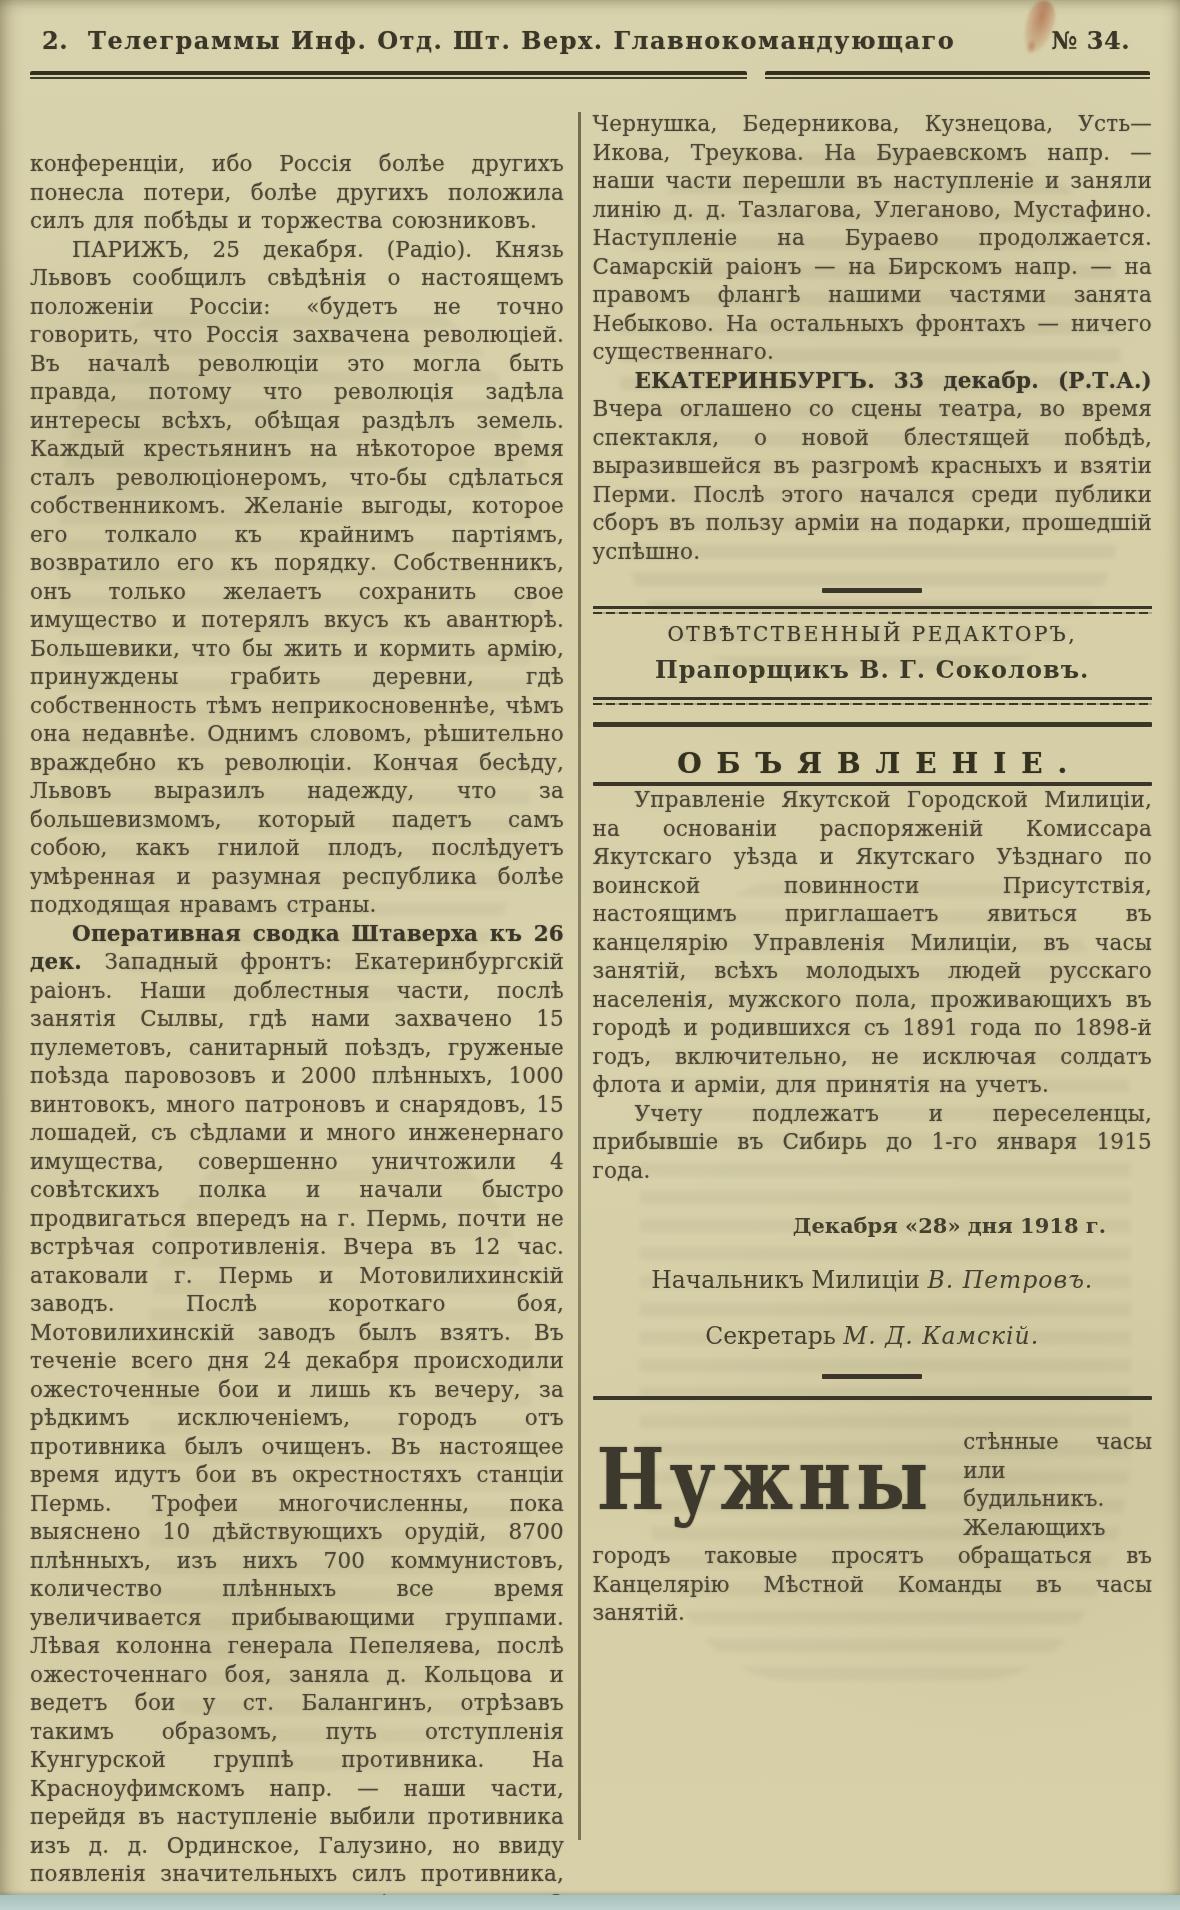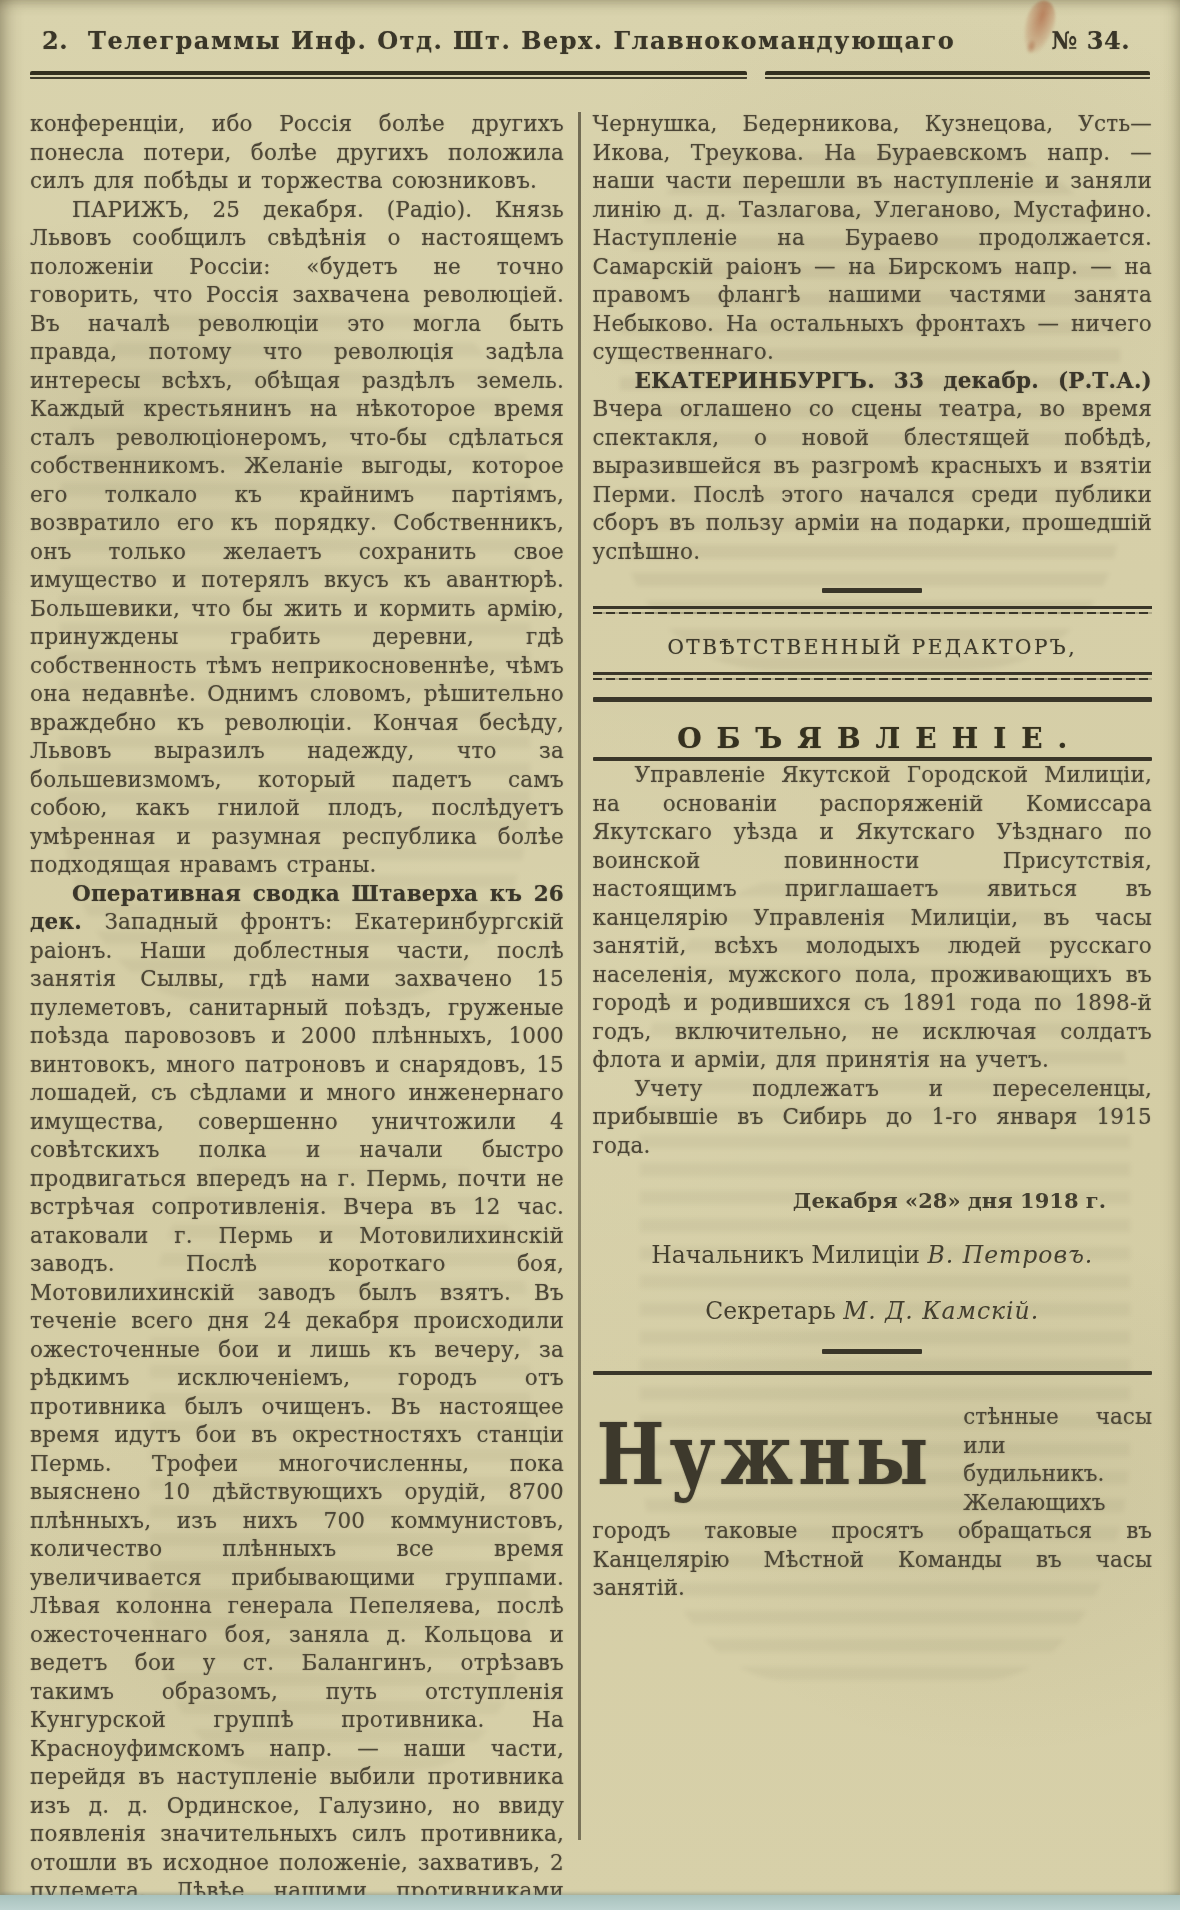--- a/index.html
+++ b/index.html
@@ -49,21 +49,21 @@
   .masthead .title{flex:1;text-align:center;transform:translateX(-38px);letter-spacing:1.5px;}
   .header-rule{position:relative;z-index:2;display:flex;gap:18px;margin:16px 30px 0 30px;}
   .header-rule .seg{
     flex:1;height:9px;
     background:linear-gradient(180deg,#33301f 0 4px, rgba(51,48,31,0) 4px 6px, rgba(47,44,30,0.9) 6px 8px, transparent 8px);
     border-radius:2px;
   }
   .header-rule .seg.right{flex:0 0 385px;}
 
   .columns{position:relative;z-index:1;display:flex;align-items:stretch;padding:30px 28px 0 30px;height:1760px;box-sizing:border-box;}
-  .col-left{width:534px;flex:none;}
+  .col-left{width:534px;flex:none;margin-top:40px;}
   .col-divider{width:2.5px;background:linear-gradient(180deg, rgba(58,52,36,0.65), rgba(58,52,36,0.45) 60%, rgba(58,52,36,0.6));margin:2px 12px 0 14px;flex:none;}
   .col-right{flex:1;min-width:0;}
 
   p.body{
     margin:0;text-align:justify;text-indent:42px;
     font-size:21.5px;line-height:28.5px;color:#4c4636;
     word-spacing:2px;letter-spacing:0.2px;
     text-shadow:0 0 1.3px rgba(76,70,54,0.55);
   }
   p.body.cont{text-indent:0;}
@@ -71,21 +71,21 @@
 
   .rule-short{width:100px;height:5px;background:#3a3629;margin:22px auto 0;border-radius:1px;}
   .rule-wavy{
     height:8px;margin-top:13px;
     background:
       linear-gradient(#3a3629 0 2.6px, transparent 2.6px) top left/100% 3px no-repeat,
       repeating-linear-gradient(90deg, #3a3629 0 9px, rgba(58,54,41,0.25) 9px 13px) bottom left/100% 2.4px no-repeat;
   }
   .rule-thick{height:4.5px;background:#3a3629;margin-top:17px;border-radius:1px;}
 
-  .editor{ text-align:center;color:#3d392b;margin-top:21px;}
+  .editor{ text-align:center;color:#3d392b;margin-top:8px;}
   .editor .l1{font-size:20px;letter-spacing:2.5px;text-shadow:0 0 1px rgba(61,57,43,0.5);}
   .editor .l2{font-size:24px;font-weight:700;margin-top:9px;letter-spacing:1px;}
 
   .announce-title{
     margin:20px 0 0;text-align:center;font-size:28px;font-weight:700;
     letter-spacing:15px;text-indent:15px;color:#35311f;text-shadow:0 0 1px rgba(53,49,31,0.6);
   }
   .ann-p{margin-top:0;}
   .ann-first{margin-top:26px;}
   .ann-gap{margin-top:2px;}
@@ -141,20 +141,21 @@
 
     <section class="col-right">
       <p class="body cont">Чернушка, Бедерникова, Кузнецова, Усть—Икова, Треукова. На Бураевскомъ напр. — наши части перешли въ наступленіе и заняли линію д. д. Тазлагова, Улеганово, Мустафино. Наступленіе на Бураево продолжается. Самарскій раіонъ — на Бирскомъ напр. — на правомъ флангѣ нашими частями занята Небыково. На остальныхъ фронтахъ — ничего существеннаго.</p>
       <p class="body"><span class="lead">ЕКАТЕРИНБУРГЪ. 33 декабр. (Р.Т.А.) </span><span>Вчера оглашено со сцены театра, во время спектакля, о новой блестящей побѣдѣ, выразившейся въ разгромѣ красныхъ и взятіи Перми. Послѣ этого начался среди публики сборъ въ пользу арміи на подарки, прошедшій успѣшно.</span></p>
 
       <div class="rule-short"></div>
       <div class="rule-wavy"></div>
 
       <div class="editor">
         <div class="l1">ОТВѢТСТВЕННЫЙ РЕДАКТОРЪ,</div>
+        <div class="l2">Прапорщикъ В. Г. Соколовъ.</div>
       </div>
 
       <div class="rule-wavy"></div>
       <div class="rule-thick"></div>
 
       <h2 class="announce-title">ОБЪЯВЛЕНІЕ.</h2>
 
       <div class="rule-thick ann-gap"></div>
 
       <p class="body ann-p ann-first">Управленіе Якутской Городской Милиціи, на основаніи распоряженій Комиссара Якутскаго уѣзда и Якутскаго Уѣзднаго по воинской повинности Присутствія, настоящимъ приглашаетъ явиться въ канцелярію Управленія Милиціи, въ часы занятій, всѣхъ молодыхъ людей русскаго населенія, мужского пола, проживающихъ въ городѣ и родившихся съ 1891 года по 1898-й годъ, включительно, не исключая солдатъ флота и арміи, для принятія на учетъ.</p>

